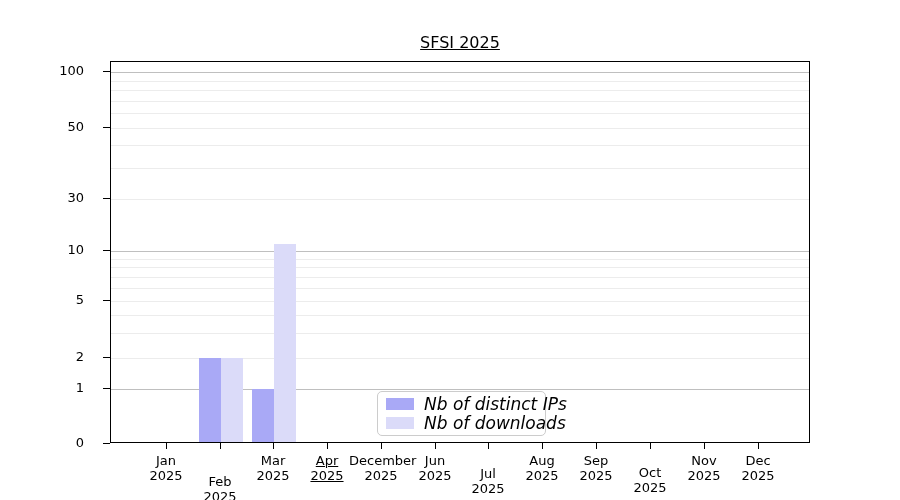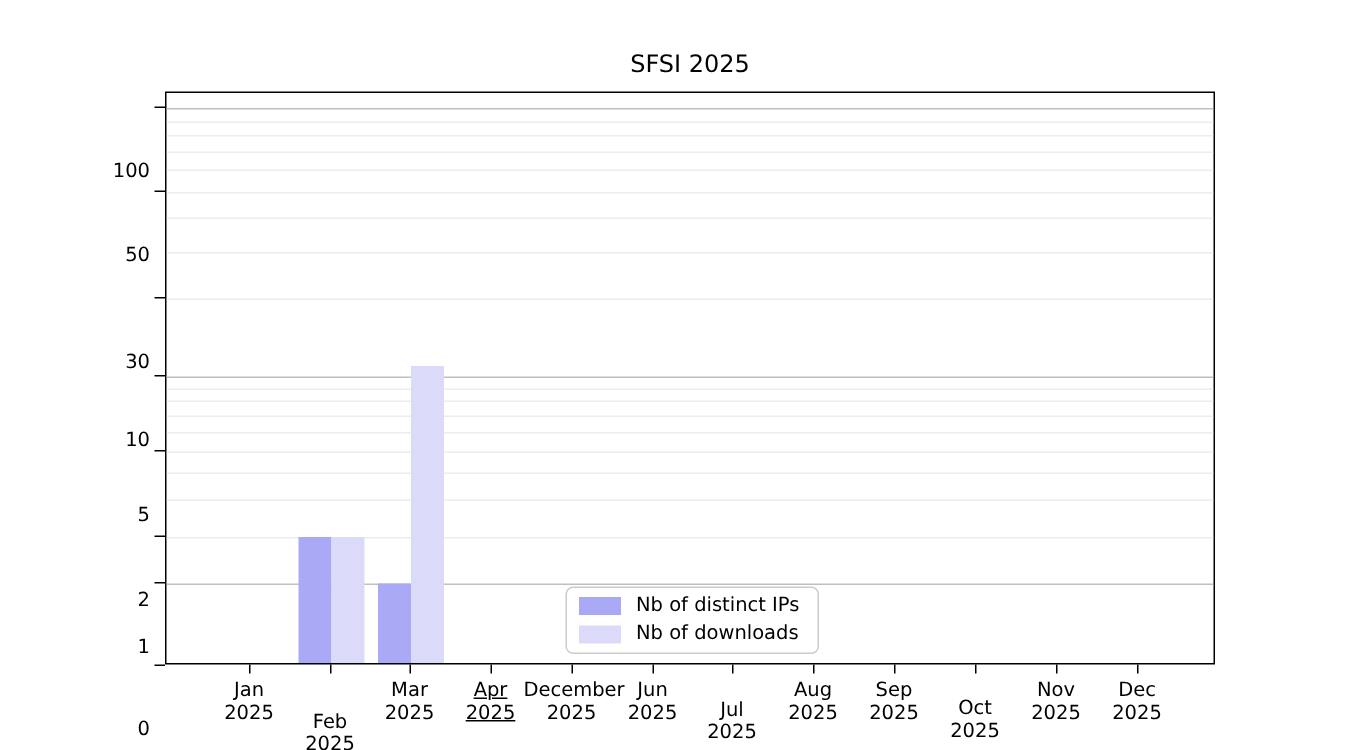--- a/index.html
+++ b/index.html
@@ -1,38 +1,38 @@
 <!DOCTYPE html>
 <html><head>
 <meta charset="utf-8">
 <style>
   html,body{margin:0;padding:0;background:#fff;}
   body{width:900px;height:500px;font-family:"DejaVu Sans","Liberation Sans",sans-serif;color:#000;}
   .figure{position:relative;width:900px;height:500px;background:#fff;overflow:hidden;}
   .chart-title{position:absolute;left:110px;top:34px;width:700px;text-align:center;
-               font-size:16px;line-height:18px;color:#000;}
+               font-size:16px;line-height:18px;color:#000;text-decoration:underline;}
   .plot-area{position:absolute;left:110px;top:61px;width:700px;height:382px;
              border:1px solid #000;box-sizing:border-box;background:#fff;overflow:hidden;}
   .gridline{position:absolute;left:0;width:100%;height:1px;}
   .gridline.minor{background:#ececec;}
   .gridline.major{background:#bfbfbf;}
   .bar{position:absolute;}
   .y-tick{position:absolute;width:7px;height:1px;background:#000;left:103px;}
-  .y-tick-label{position:absolute;left:30px;width:70px;text-align:right;
-                font-size:13px;line-height:16px;margin-top:44px;}
+  .y-tick-label{position:absolute;left:14px;width:70px;text-align:right;
+                font-size:13px;line-height:16px;}
   .x-tick{position:absolute;width:1px;height:6px;background:#000;top:443px;}
   .x-tick-label{position:absolute;width:64px;text-align:center;top:453px;
                 font-size:13px;line-height:15px;white-space:pre-line;}
   .legend{position:absolute;left:377px;top:391px;width:169px;height:45px;
           border:1px solid #ccc;border-radius:5px;background:#fff;box-sizing:border-box;
           display:flex;flex-direction:column;justify-content:center;gap:5px;
           padding:4px 4px 4px 8px;}
   .legend-row{display:flex;align-items:center;gap:10px;}
   .swatch{width:28px;height:12px;flex:0 0 auto;}
-  .legend-label{font-size:13px;line-height:14px;white-space:nowrap;}
+  .legend-label{font-size:17px;line-height:14px;white-space:nowrap;font-style:italic;}
 </style>
 </head>
 <body>
 
 <div class="figure">
   <div class="chart-title">SFSI 2025</div>
   <div class="plot-area" id="plot-area">
       <div class="gridline minor" style="top: 296px;"></div>
       <div class="gridline minor" style="top: 271px;"></div>
       <div class="gridline minor" style="top: 253px;"></div>

